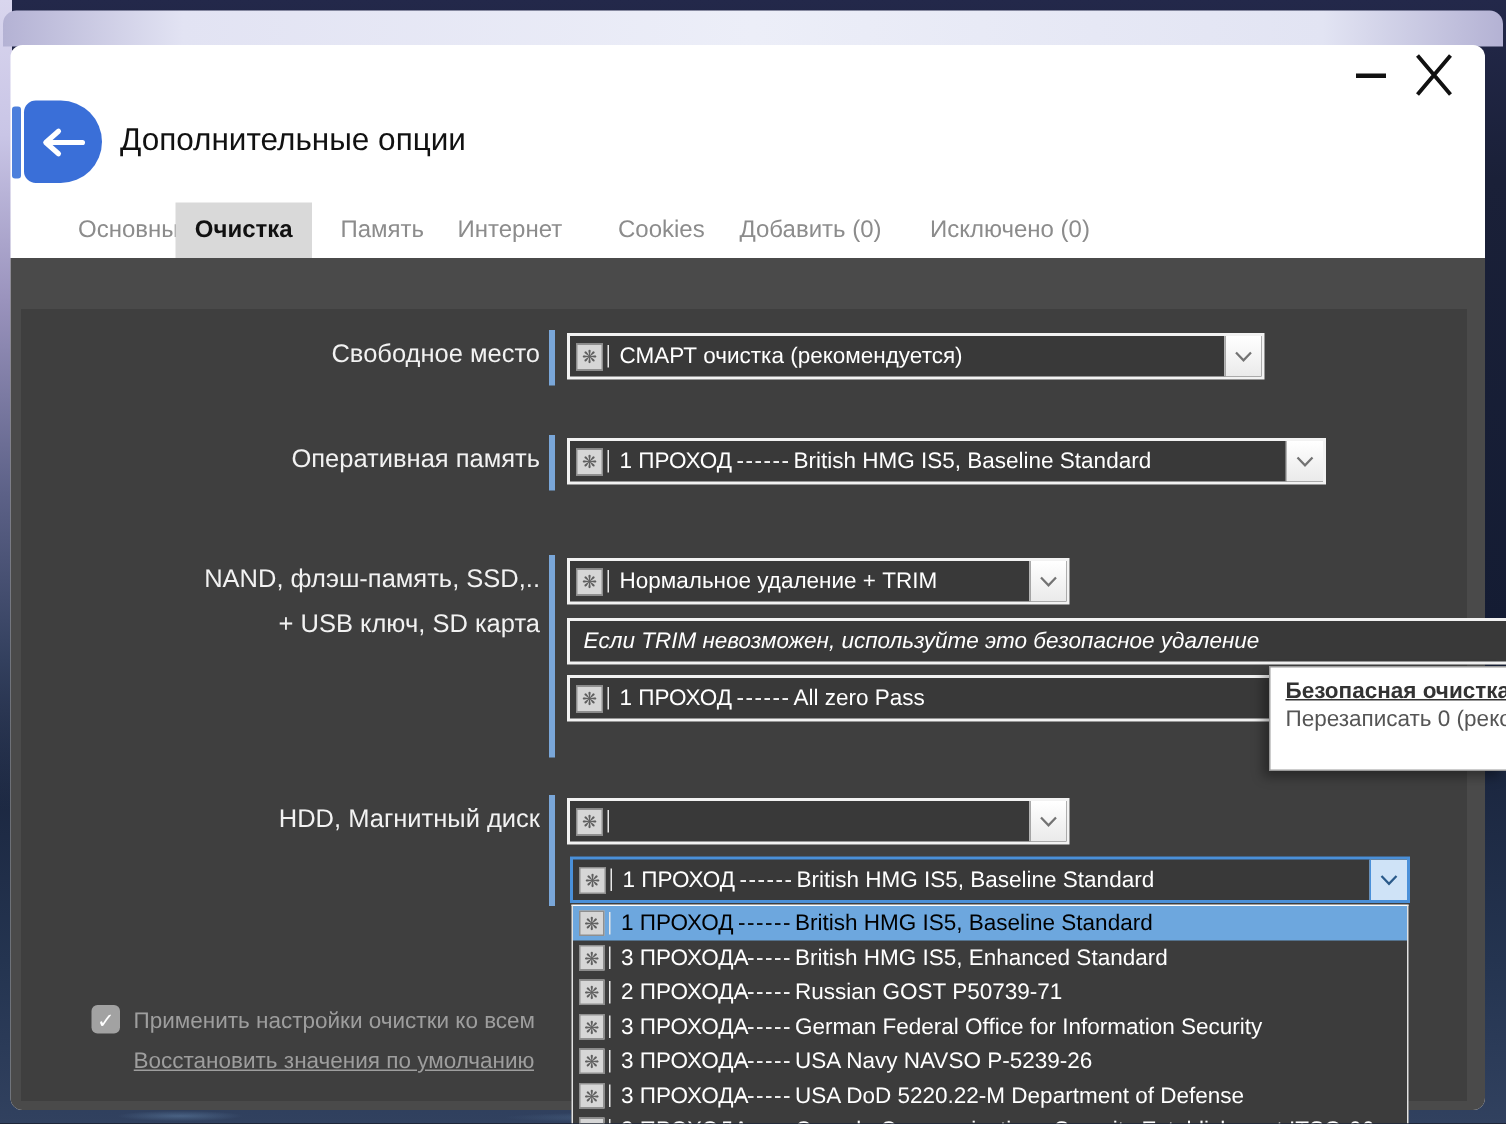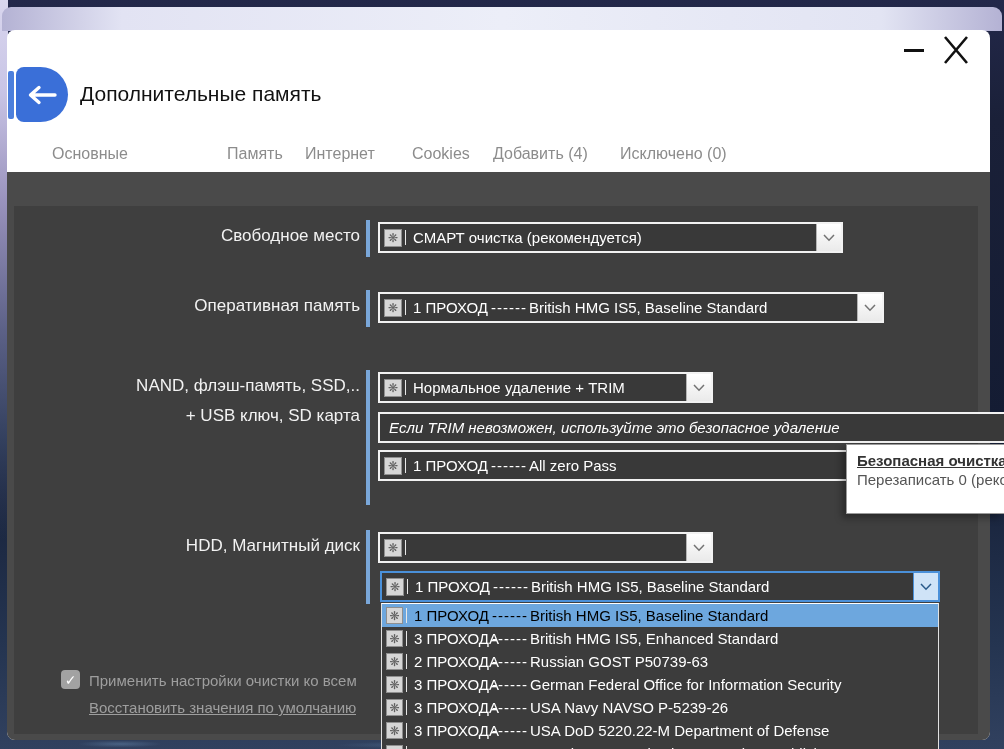--- a/index.html
+++ b/index.html
@@ -98,27 +98,28 @@
       <path d="M6 3 L28 29 M28 3 L6 29" stroke="#111" stroke-width="2.6" fill="none"></path>
     </svg>
   </div>
 
   <div class="back-accent"></div>
   <div class="back-btn">
     <svg width="32" height="20" viewBox="0 0 32 20">
       <path d="M29 10 H5 M13 2.5 L4.5 10 L13 17.5" stroke="#fff" stroke-width="3.4" fill="none" stroke-linecap="round" stroke-linejoin="round"></path>
     </svg>
   </div>
-  <div class="page-title">Дополнительные память</div>
+  <div class="page-title">Дополнительные опции</div>
 
   <div class="tab" style="left:20px;margin-left:32px;">Основные</div>
+  <div class="tab active" style="left:117px; width:91px;">Очистка</div>
   <div class="tab" style="left:227px;">Память</div>
   <div class="tab" style="left:305px;">Интернет</div>
   <div class="tab" style="left:412px;">Cookies</div>
-  <div class="tab" style="left:493px;">Добавить (4)</div>
+  <div class="tab" style="left:493px;">Добавить (0)</div>
   <div class="tab" style="left:620px;">Исключено (0)</div>
 
   <div class="sec-label" style="top:226px;">Свободное место</div>
   <div class="vbar" style="top:220px; height:37px;"></div>
   <div class="dd" style="left:378px; top:222px; width:465px;">
     <span class="dd-ico">❋</span>
     <span class="dd-sep"></span>
     <span class="dd-text">СМАРТ очистка (рекомендуется)</span>
     <span class="dd-arrow">
       <svg width="12" height="8" viewBox="0 0 12 8">
@@ -223,21 +224,21 @@
       <span class="dd-sep"></span>
       <span class="col-pass">3 ПРОХОДА</span>
       <span class="col-dash">------</span>
       <span>British HMG IS5, Enhanced Standard</span>
     </div>
     <div class="list-item">
       <span class="dd-ico">❋</span>
       <span class="dd-sep"></span>
       <span class="col-pass">2 ПРОХОДА</span>
       <span class="col-dash">------</span>
-      <span>Russian GOST P50739-63</span>
+      <span>Russian GOST P50739-71</span>
     </div>
     <div class="list-item">
       <span class="dd-ico">❋</span>
       <span class="dd-sep"></span>
       <span class="col-pass">3 ПРОХОДА</span>
       <span class="col-dash">------</span>
       <span>German Federal Office for Information Security</span>
     </div>
     <div class="list-item">
       <span class="dd-ico">❋</span>

